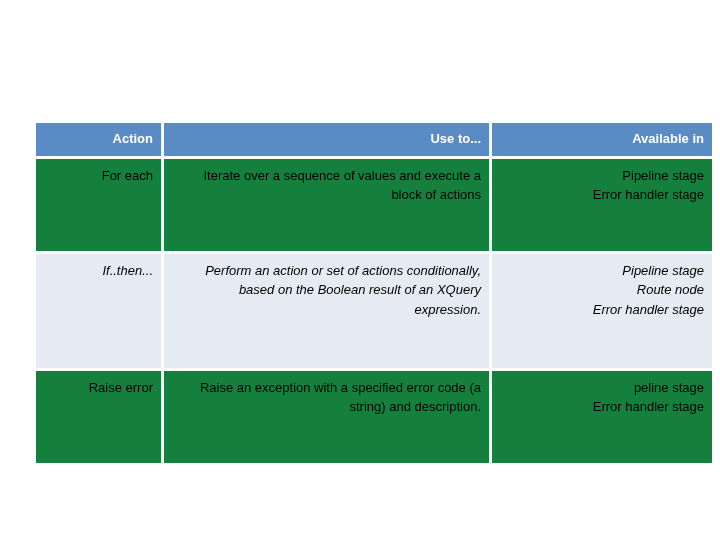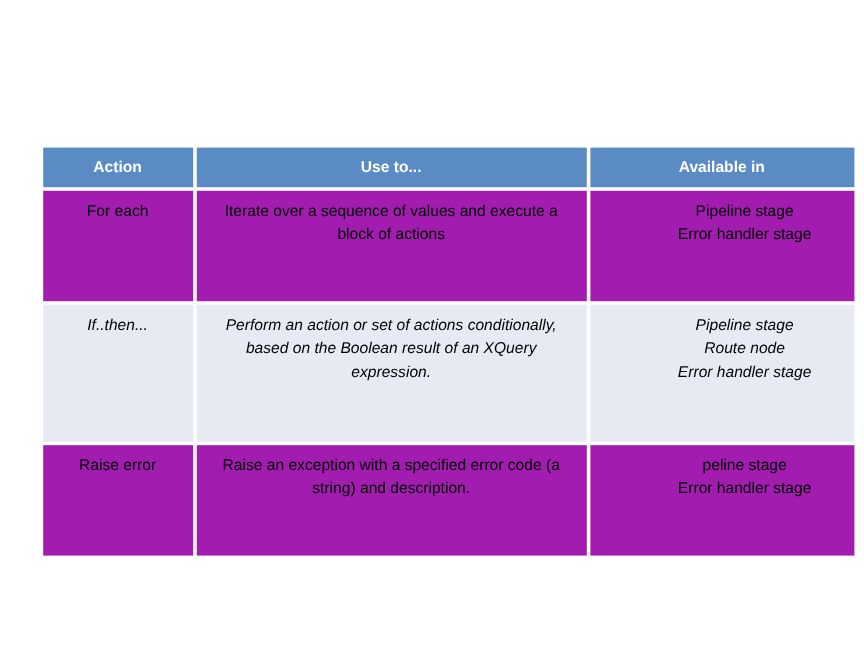--- a/index.html
+++ b/index.html
@@ -42,37 +42,37 @@
     width: 648px;
     margin: -3px;
     table-layout: fixed;
   }
   table.flow-table th,
   table.flow-table td {
     vertical-align: top;
     padding: 7px 8px 23px 7px;
     font-size: 13px;
     line-height: 19.5px;
-    text-align: center;
+    text-align: right;
   }
   table.flow-table thead th {
     background: #5B8BC4;
     color: #ffffff;
     font-weight: bold;
     font-size: 13px;
     height: 13px;
     padding-top: 6px;
     padding-bottom: 7px;
   }
   table.flow-table tbody td {
     color: #000000;
     font-weight: normal;
   }
   tr.row-dark td {
-    background: #a21caf;
+    background: #15803d;
   }
   tr.row-light td {
     background: #E6EAF3;
     font-style: italic;
   }
   .col-action { width: 110px; }
   .col-useto  { width: 310px; }
   .col-avail  { width: 205px; }
   .cell-line { display: block; margin-left: 38px; }
   .h-row-1 td { height: 62px; }

